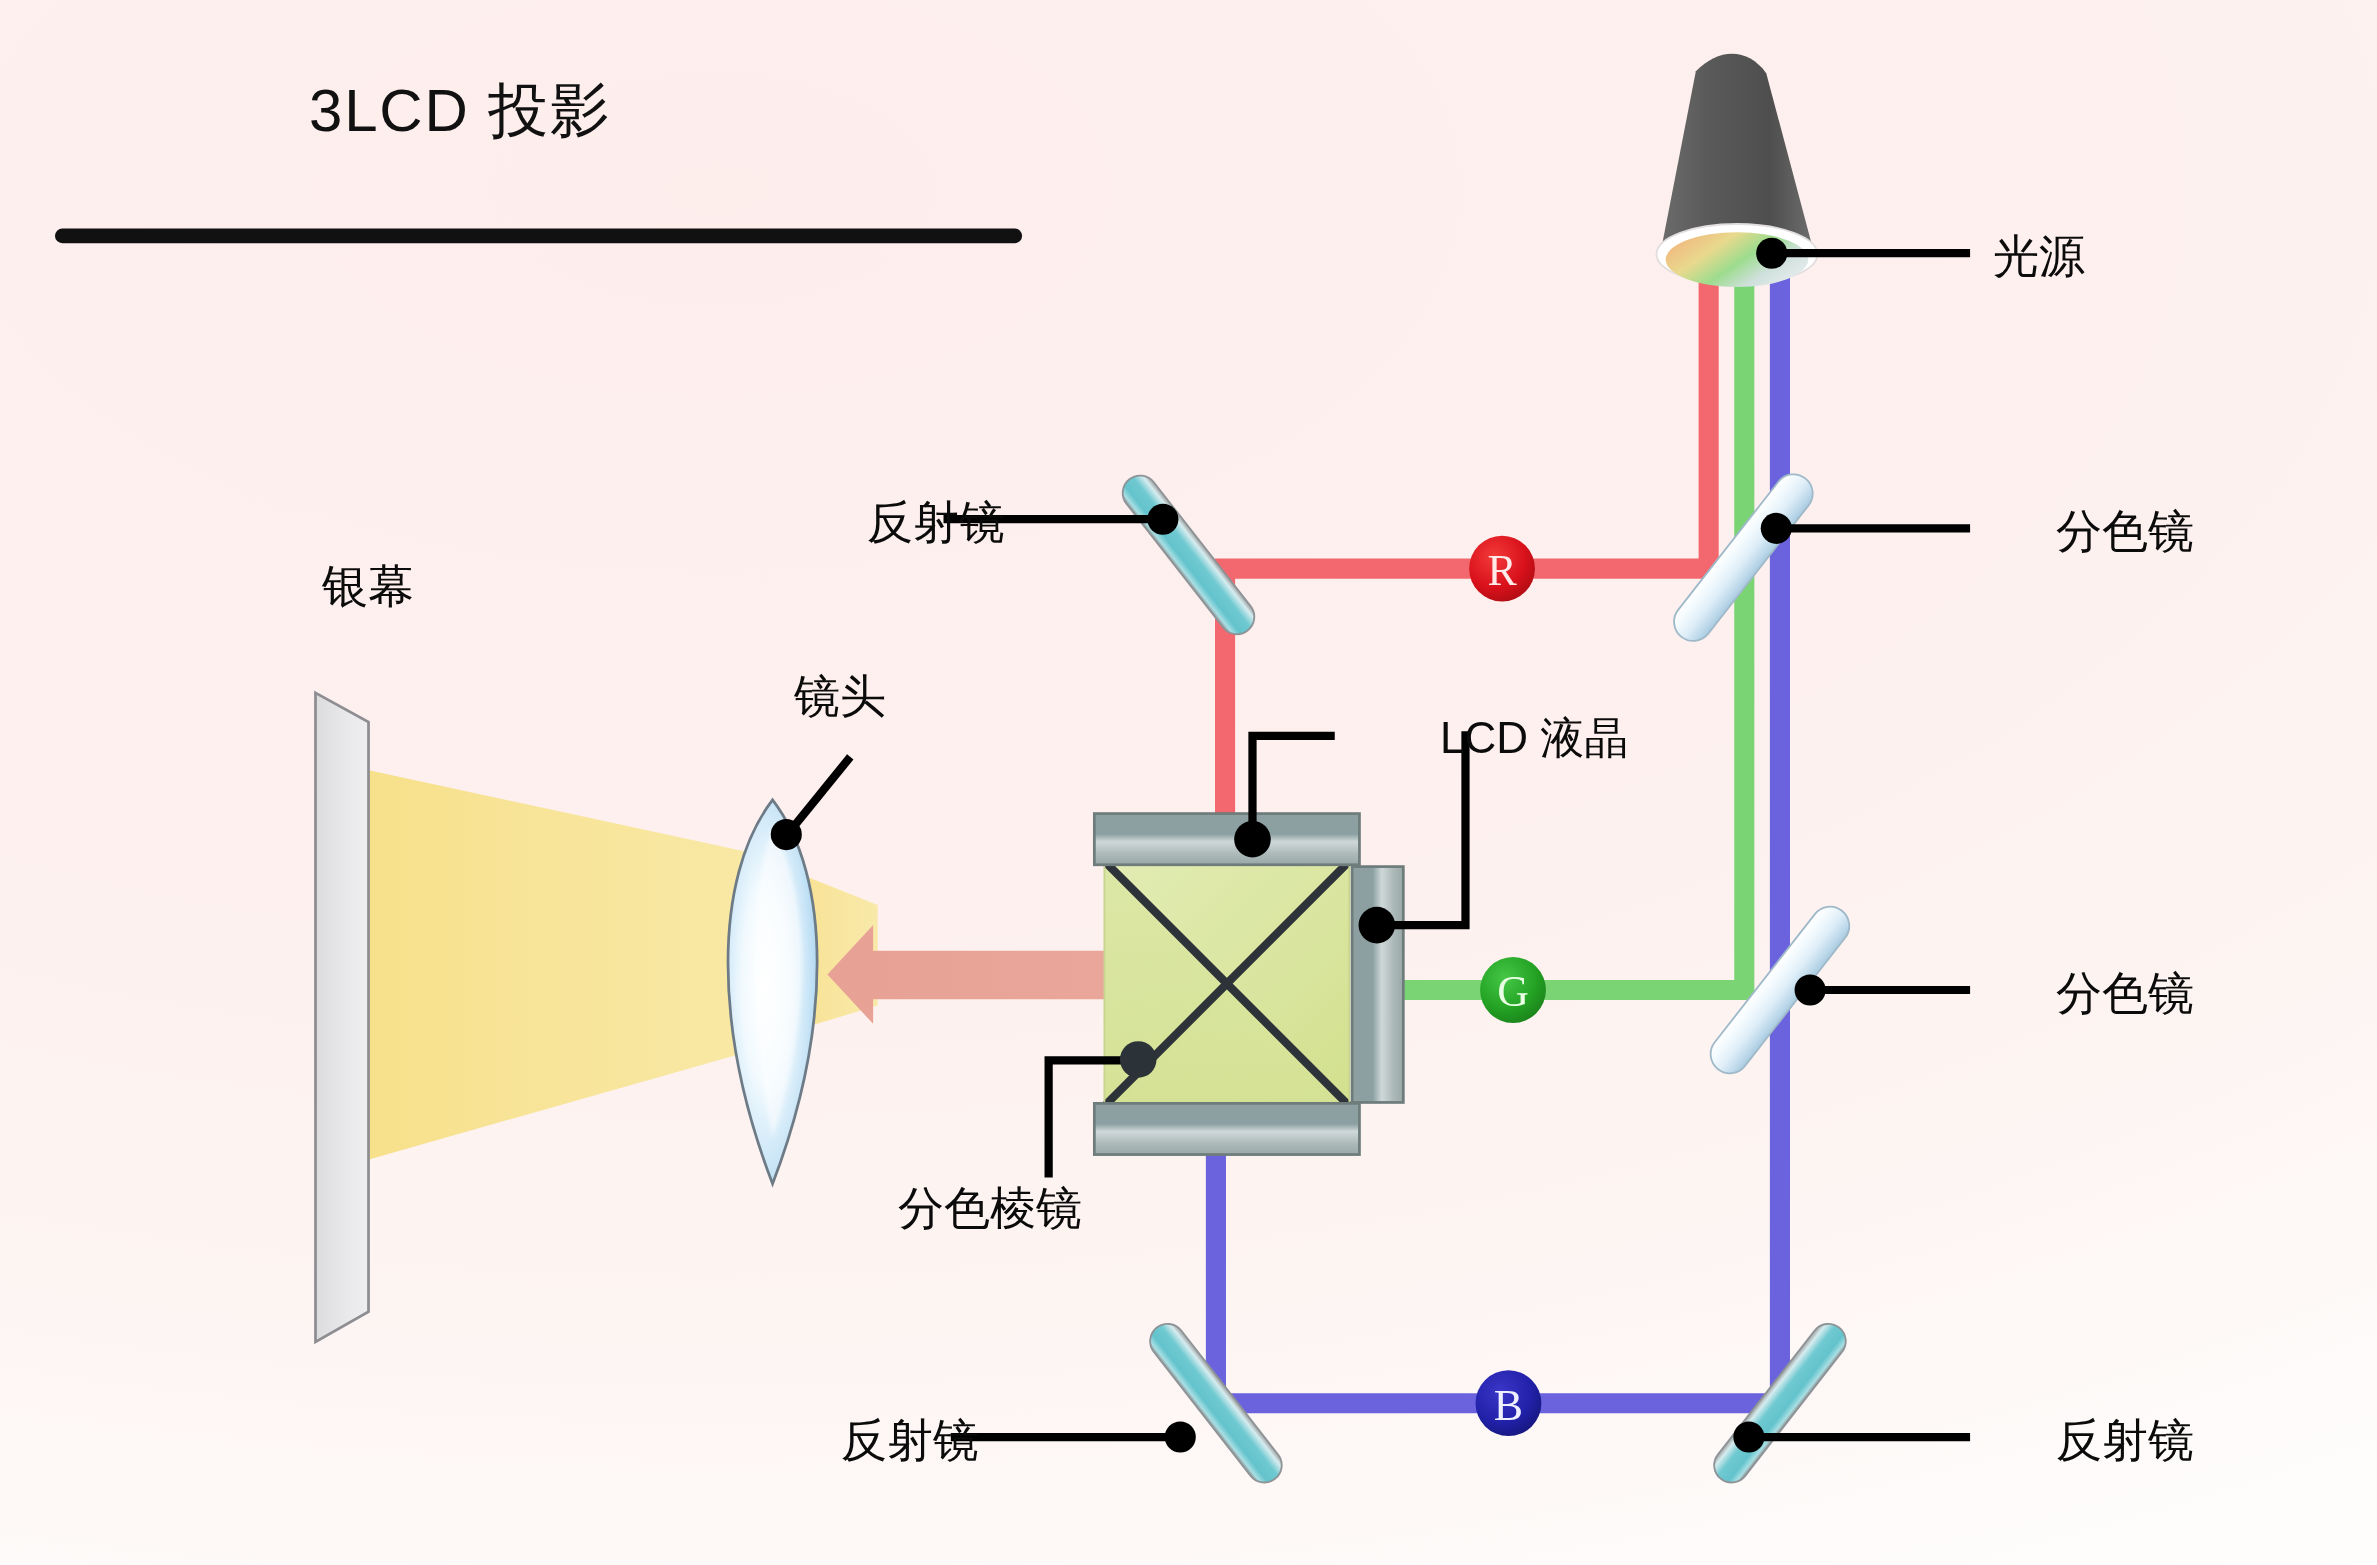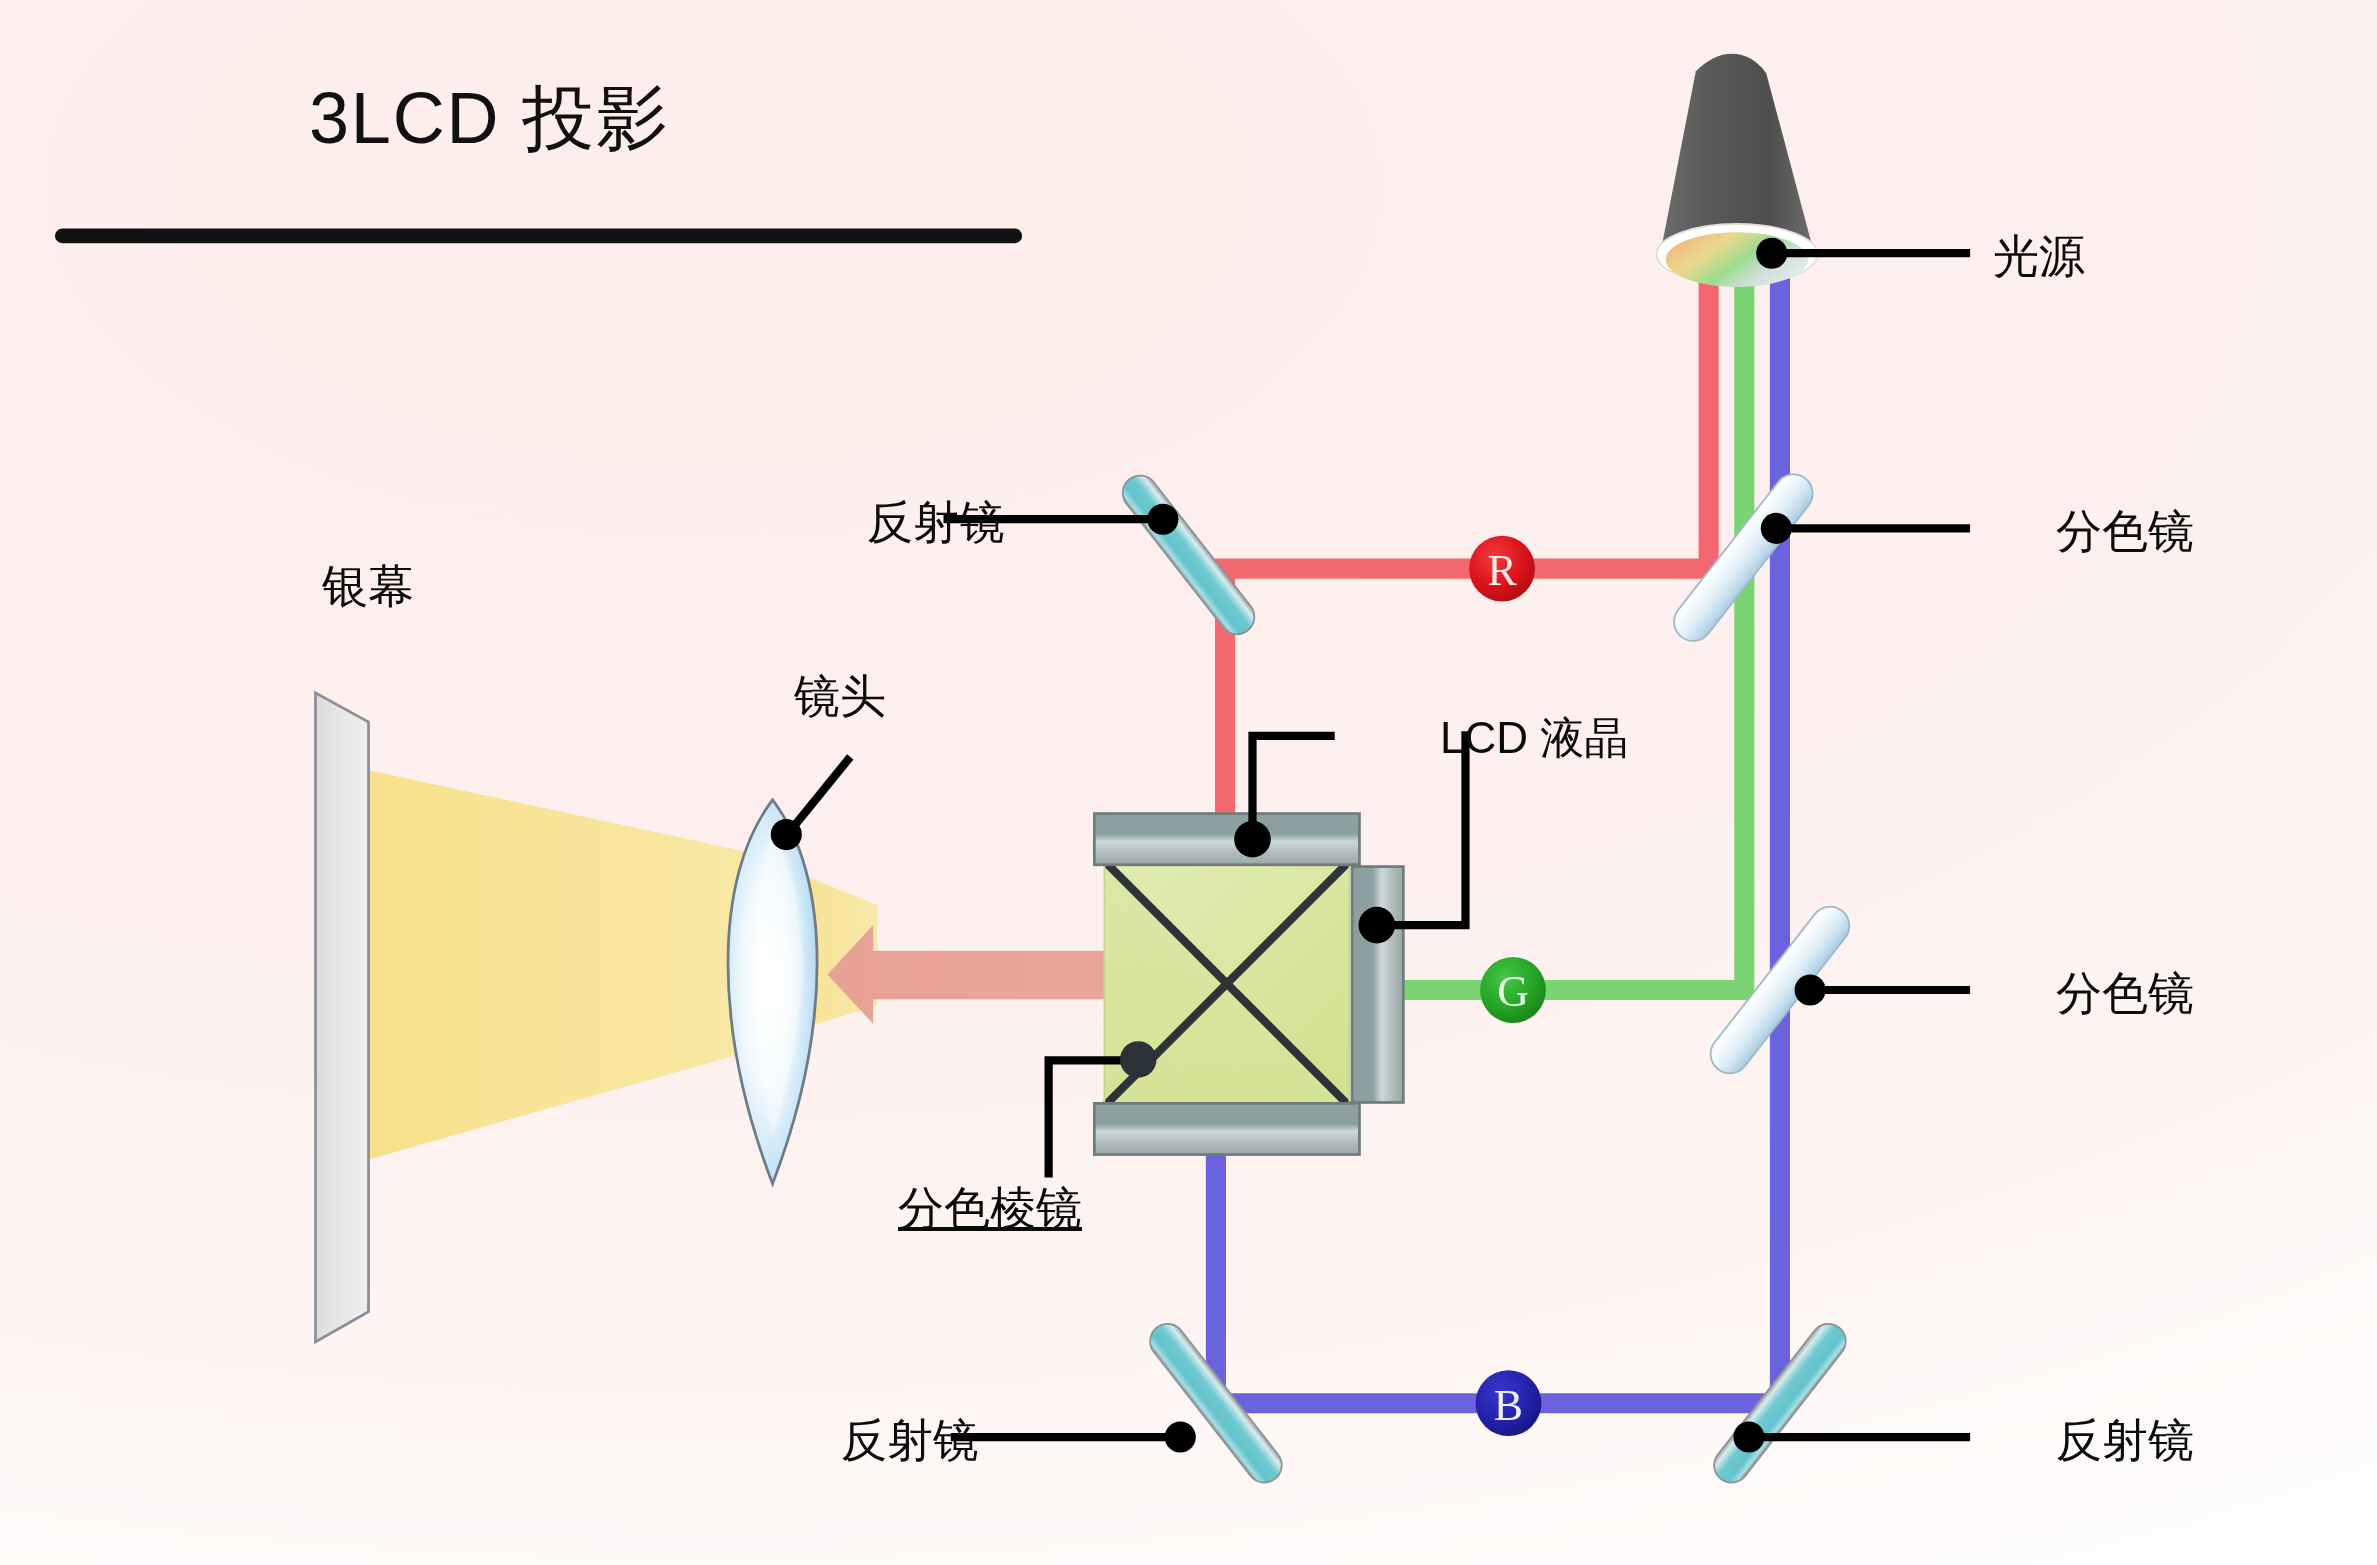--- a/index.html
+++ b/index.html
@@ -13,21 +13,21 @@
     background:
       radial-gradient(ellipse 140% 110% at 30% 12%, #fdeeec 0%, #fdf0ee 42%, #fdf5f3 68%, #fefcfb 88%, #ffffff 100%);
   }
   svg.layer{position:absolute;left:0;top:0;width:2377px;height:1565px;}
   .lbl{
     position:absolute;color:#0b0b0b;white-space:nowrap;
     font-family:"Liberation Sans","DejaVu Sans",sans-serif;
     font-weight:400;
   }
   .lbl-title{
-    font-size:72px;letter-spacing:1.8px;color:#111;
+    font-size:60px;letter-spacing:1.8px;color:#111;
   }
   .lbl-side{font-size:46px;text-align:center;}
   .lbl-mid{font-size:44px;margin-left:35px;}
 </style>
 </head>
 <body>
 
 <div id="stage">
 
   <svg class="layer" viewBox="0 0 2600 1712">
@@ -255,21 +255,21 @@
       <line x1="68" y1="258" x2="1110" y2="258" stroke="#111" stroke-width="16" stroke-linecap="round"></line>
     </g>
   </svg>
 
   <div class="lbl lbl-title" style="left:309px;top:71px;">3LCD 投影</div>
 
   <div class="lbl lbl-side" style="left:322px;top:556px;font-family:Liberation Serif, serif;">银幕</div>
 
   <div class="lbl lbl-side" style="left:794px;top:666px;">镜头</div>
 
-  <div class="lbl lbl-side" style="left:898px;top:1178px;text-decoration:underline;">分色棱镜</div>
+  <div class="lbl lbl-side" style="left:898px;top:1178px;">分色棱镜</div>
 
   <div class="lbl lbl-mid" style="left:1405px;top:709px;">LCD 液晶</div>
 
   <div class="lbl lbl-side" style="left:1993px;top:226px;">光源</div>
 
   <div class="lbl lbl-side" style="left:2056px;top:501px;">分色镜</div>
 
   <div class="lbl lbl-side" style="left:2056px;top:963px;">分色镜</div>
 
   <div class="lbl lbl-side" style="left:2056px;top:1410px;">反射镜</div>

